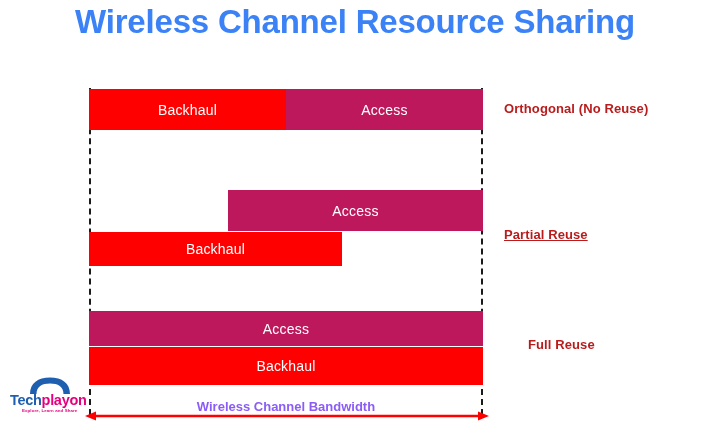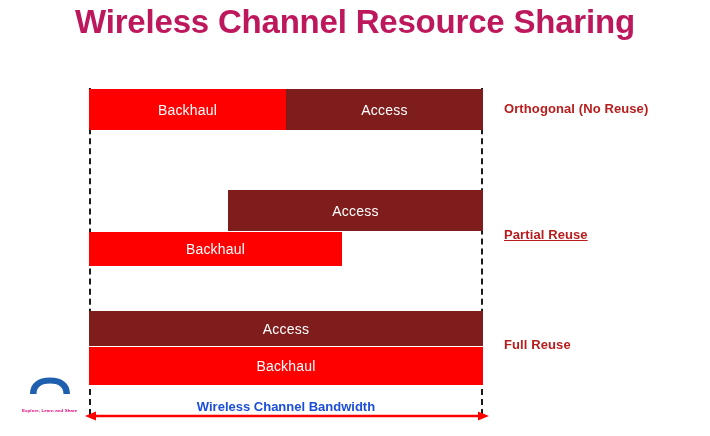--- a/index.html
+++ b/index.html
@@ -15,21 +15,21 @@
     font-family: "Liberation Sans", sans-serif;
   }
 
   
   #slide-title {
     position: absolute;
     left: 0;
     top: 2px;
     width: 710px;
     text-align: center;
-    color: #be185d;
+    color: #3b82f6;
     font-size: 33px;
     font-weight: bold;
     letter-spacing: -0.2px;
     line-height: 40px;
     white-space: nowrap;
   }
 
   
   #channel-band {
     position: absolute;
@@ -49,21 +49,21 @@
     font-weight: normal;
     text-align: center;
     line-height: 1;
     display: flex;
     align-items: center;
     justify-content: center;
     box-sizing: border-box;
     letter-spacing: 0.2px;
   }
   .bar.red   { background: #FF0000; }
-  .bar.green { background: #7f1d1d; }
+  .bar.green { background: #be185d; }
 
   
   #bar-orth-backhaul { left: 89px;  top: 89px;  width: 197px; height: 41px; }
   #bar-orth-access   { left: 286px; top: 89px;  width: 197px; height: 41px; }
 
   
   #bar-partial-access   { left: 228px; top: 190px; width: 255px; height: 41px; }
   #bar-partial-backhaul { left: 89px;  top: 232px; width: 253px; height: 34px; }
 
   
@@ -74,32 +74,32 @@
   .side-label {
     position: absolute;
     color: #b91c1c;
     font-size: 13px;
     font-weight: bold;
     white-space: nowrap;
     letter-spacing: 0.1px;
   }
   #label-orthogonal { left: 504px; top: 101px; }
   #label-partial    { left: 504px; top: 227px; text-decoration: underline; }
-  #label-full       { left: 504px; top: 337px; }
+  #label-full       { left: 528px; top: 337px; }
 
   
   #bandwidth-caption {
     position: absolute;
     left: 89px;
     top: 399px;
     width: 394px;
     text-align: center;
     font-size: 13px;
     font-weight: bold;
-    color: #1d4ed8;
+    color: #8b5cf6;
     white-space: nowrap;
   }
   #bandwidth-arrow {
     position: absolute;
     left: 85px;
     top: 406px;
     width: 404px;
     height: 20px;
     overflow: visible;
   }
@@ -168,14 +168,15 @@
 <svg id="bandwidth-arrow" viewBox="0 0 404 20">
   <line x1="8" y1="10" x2="396" y2="10" stroke="#FF0000" stroke-width="2.6"></line>
   <polygon points="0,10 11,5.5 11,14.5" fill="#FF0000"></polygon>
   <polygon points="404,10 393,5.5 393,14.5" fill="#FF0000"></polygon>
 </svg>
 
 <div id="logo">
   <svg id="logo-cloud" viewBox="0 0 44 17">
     <path d="M2,17 C2,6 10,0.5 22,0.5 C34,0.5 42,6 42,17 L35.5,17 C35.5,9.5 30,6.5 22,6.5 C14,6.5 8.5,9.5 8.5,17 Z" fill="#1F5FAF"></path>
   </svg>
+  <div id="logo-wordmark"><span id="logo-word-tech">Tech</span><span id="logo-word-playon">playon</span></div>
   <div id="logo-tagline">Explore, Learn and Share</div>
 </div>
 
 </body></html>

